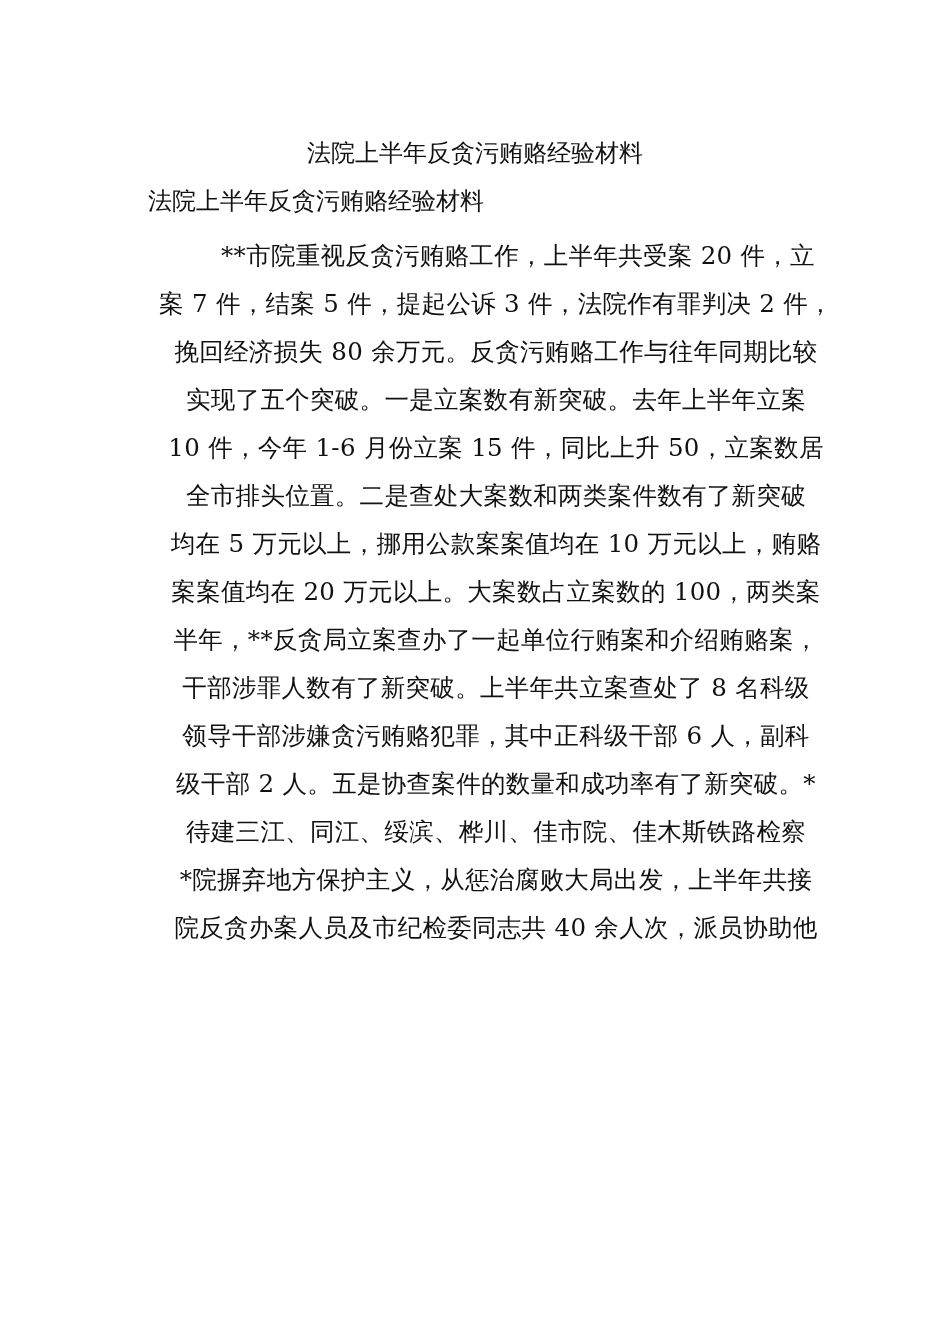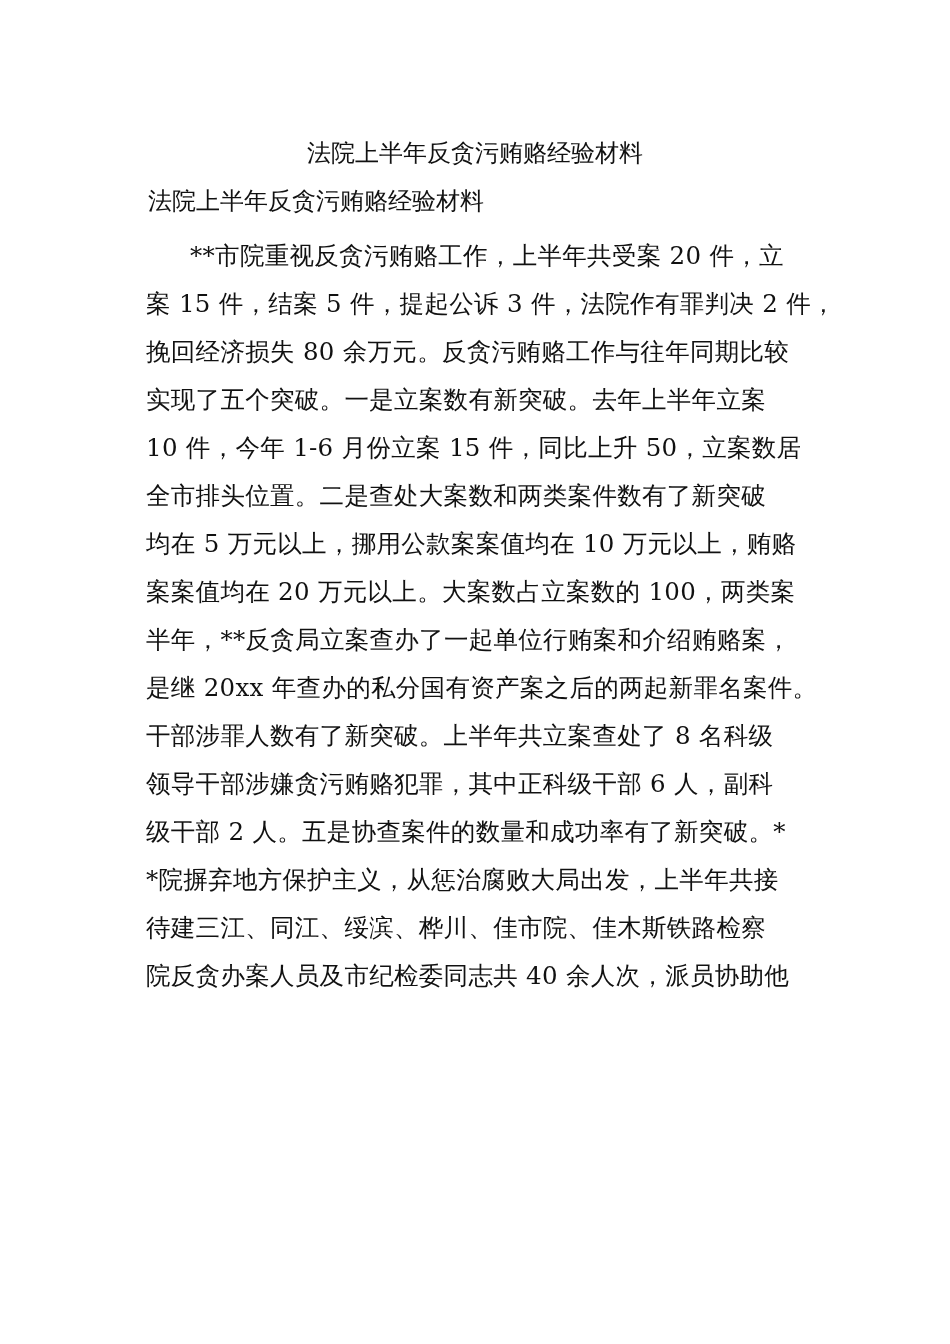--- a/index.html
+++ b/index.html
@@ -2,41 +2,40 @@
 <html><head>
 <meta charset="utf-8">
 <style>
   html, body { margin: 0; padding: 0; background: #ffffff; }
   body { width: 950px; height: 1344px; position: relative; overflow: hidden;
          font-family: "DejaVu Serif", "Liberation Serif", serif; color: #111; }
   .page { position: absolute; left: 0; top: 0; width: 882px; height: 1344px; background: #fff; }
   .title { position: absolute; left: 0; width: 950px; top: 136px; text-align: center;
            font-size: 24px; line-height: 34px; letter-spacing: 0px; }
   .subtitle { position: absolute; left: 148px; top: 184px; font-size: 24px; line-height: 34px; }
-  .body { position: absolute; left: 146px; top: 232px; width: 680px; }
+  .body { position: absolute; left: 156px; top: 232px; width: 680px; text-align: center; }
   .line { font-size: 24.5px; line-height: 48px; height: 48px; white-space: nowrap; letter-spacing: 0.3px; }
   .line.indent { padding-left: 44px; }
 </style>
 </head>
 <body>
 
 <div class="page">
   <div class="title">法院上半年反贪污贿赂经验材料</div>
   <div class="subtitle">法院上半年反贪污贿赂经验材料</div>
   <div class="body">
     <div class="line indent">**市院重视反贪污贿赂工作，上半年共受案 20 件，立</div>
-    <div class="line">案 15 件，结案 5 件，提起公诉 3 件，法院作有罪判决 2 件，</div>
+    <div class="line">案 7 件，结案 5 件，提起公诉 3 件，法院作有罪判决 2 件，</div>
     <div class="line">挽回经济损失 80 余万元。反贪污贿赂工作与往年同期比较</div>
     <div class="line">实现了五个突破。一是立案数有新突破。去年上半年立案</div>
     <div class="line">10 件，今年 1-6 月份立案 15 件，同比上升 50，立案数居</div>
     <div class="line">全市排头位置。二是查处大案数和两类案件数有了新突破</div>
     <div class="line">均在 5 万元以上，挪用公款案案值均在 10 万元以上，贿赂</div>
     <div class="line">案案值均在 20 万元以上。大案数占立案数的 100，两类案</div>
     <div class="line">半年，**反贪局立案查办了一起单位行贿案和介绍贿赂案，</div>
-    <div class="line">是继 20xx 年查办的私分国有资产案之后的两起新罪名案件。</div>
     <div class="line">干部涉罪人数有了新突破。上半年共立案查处了 8 名科级</div>
     <div class="line">领导干部涉嫌贪污贿赂犯罪，其中正科级干部 6 人，副科</div>
     <div class="line">级干部 2 人。五是协查案件的数量和成功率有了新突破。*</div>
+    <div class="line">待建三江、同江、绥滨、桦川、佳市院、佳木斯铁路检察</div>
     <div class="line">*院摒弃地方保护主义，从惩治腐败大局出发，上半年共接</div>
-    <div class="line">待建三江、同江、绥滨、桦川、佳市院、佳木斯铁路检察</div>
     <div class="line">院反贪办案人员及市纪检委同志共 40 余人次，派员协助他</div>
   </div>
 </div>
 
 </body></html>

